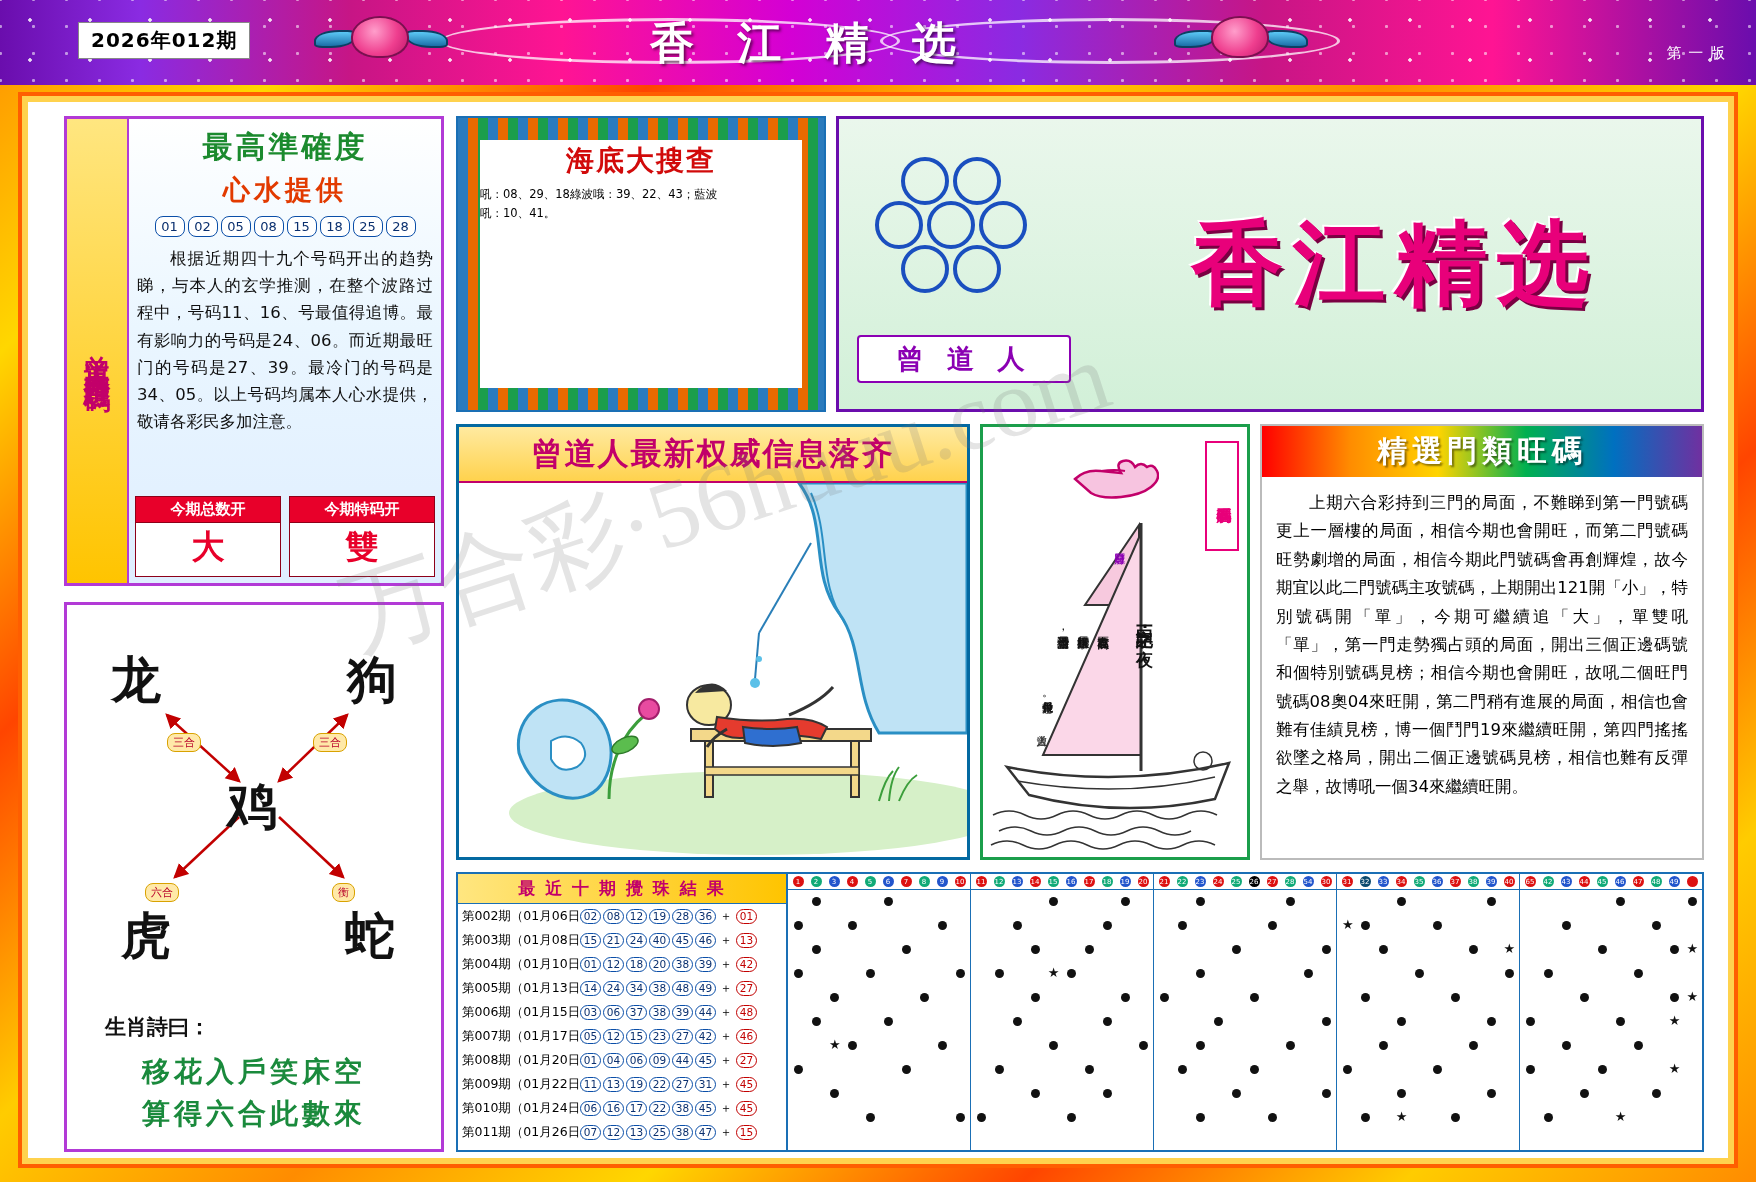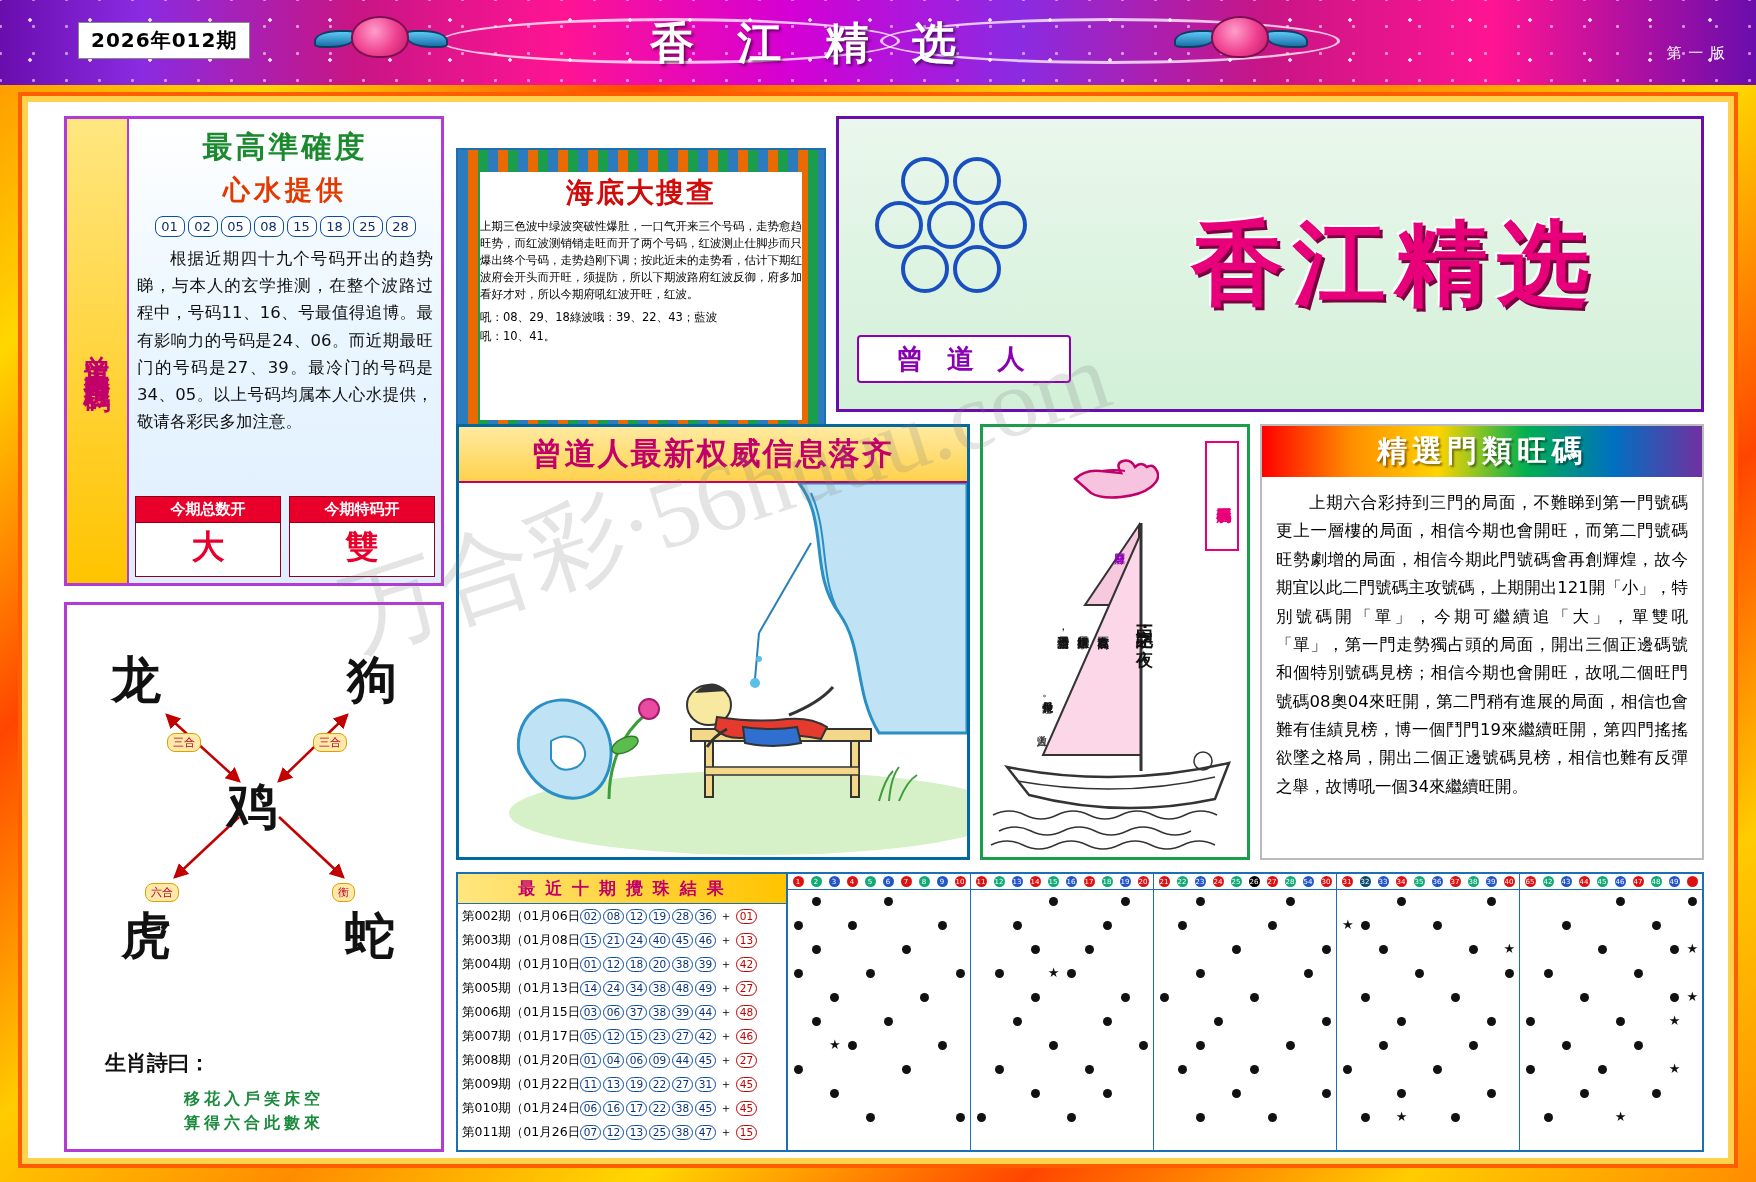--- a/index.html
+++ b/index.html
@@ -155,28 +155,27 @@
     position:absolute; font-size:11px; color:#b8002a; background:#ffe9a8;
     border:1px solid #d9a200; border-radius:8px; padding:1px 5px;
   }
   #tag1 { left:100px; top:128px; }
   #tag2 { right:94px; top:128px; }
   #tag3 { left:78px; top:278px; }
   #tag4 { right:86px; top:278px; }
   #zodiac svg.arrows { position:absolute; left:0; top:0; width:380px; height:380px; }
   .z-poem { position:absolute; left:0; right:0; bottom:14px; text-align:center; }
   .z-poem .lbl { font-size:21px; color:#111; font-weight:bold; text-align:left; padding-left:38px; margin-bottom:10px; }
-  .z-poem .l1, .z-poem .l2 { font-size:16px; color:#1a8a3c; font-weight:bold; letter-spacing:4px; line-height:1.5; }
+  .z-poem .l1, .z-poem .l2 { font-size:28px; color:#1a8a3c; font-weight:bold; letter-spacing:4px; line-height:1.5; }
 
   
   #haidi {
     position:absolute; left:428px; top:14px; width:370px; height:296px;
     background:#ffffff; border:2px solid #1a6fb5;
     padding:0;
-    margin-top:32px;
   }
   #haidi .fish-border {
     position:absolute; inset:0;
     border:22px solid transparent;
     background:
       linear-gradient(90deg,#fff 0,#fff 100%) padding-box,
       repeating-linear-gradient(90deg,#2b7bbd 0 10px,#e86a00 10px 20px,#1b9e4b 20px 30px) border-box;
     pointer-events:none;
   }
   #haidi .inner { position:absolute; inset:22px; overflow:hidden; }
@@ -382,21 +381,20 @@
         <div class="lbl">生肖詩曰：</div>
         <div class="l1">移花入戶笑床空</div>
         <div class="l2">算得六合此數來</div>
       </div>
     </div>
 
     <div id="haidi">
       <div class="fish-border"></div>
       <div class="inner">
         <div class="hd-title">海底大搜查</div>
-        <div class="hd-text">上期三色波中绿波突破性爆肚，一口气开来三个号码，走势愈趋旺势，而红波测销销走旺而开了两个号码，红波测止仕脚步而只爆出终个号码，走势趋刚下调；按此近未的走势看，估计下期红波府会开头而开旺，须提防，所以下期波路府红波反御，府多加看好才对，所以今期府吼红波开旺，红波。</div>
         <div class="hd-text" style="text-indent:0">吼：08、29、18綠波哦：39、22、43；藍波</div>
         <div class="hd-text" style="text-indent:0;margin-top:2px">吼：10、41。</div>
       </div>
     </div>
 
     <div id="logo-panel">
       <div id="logo-left">
         <svg id="logo-rings" viewBox="0 0 200 150">
           <g fill="none" stroke="#1a4fbf" stroke-width="4">
             <circle cx="60" cy="28" r="22"></circle>

